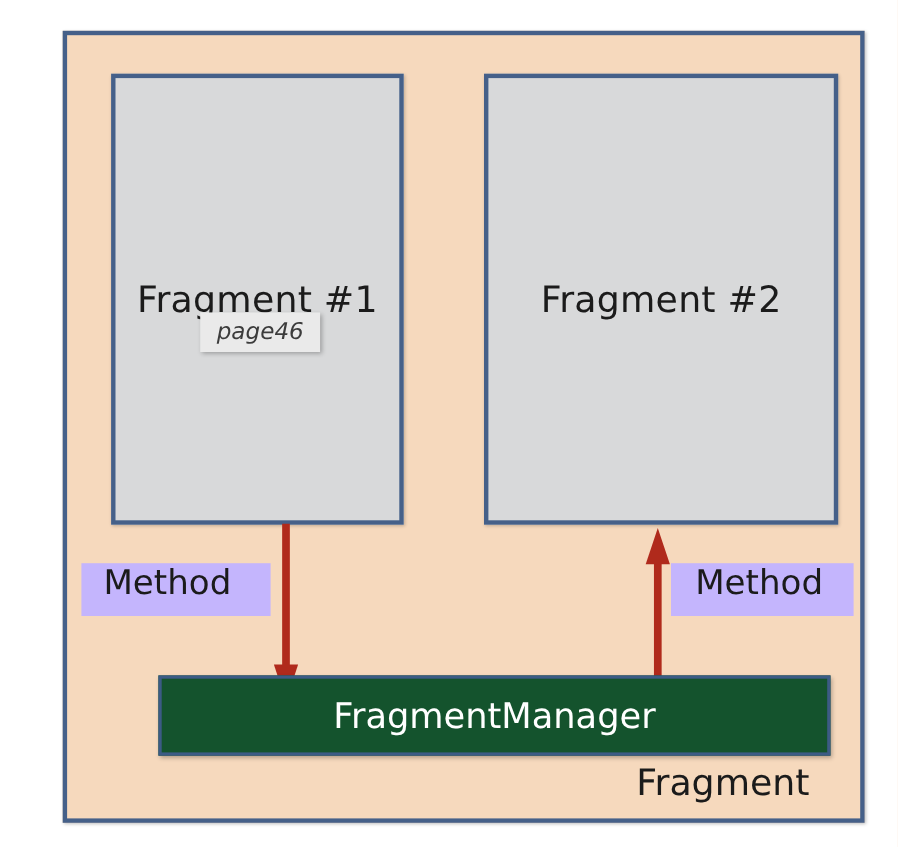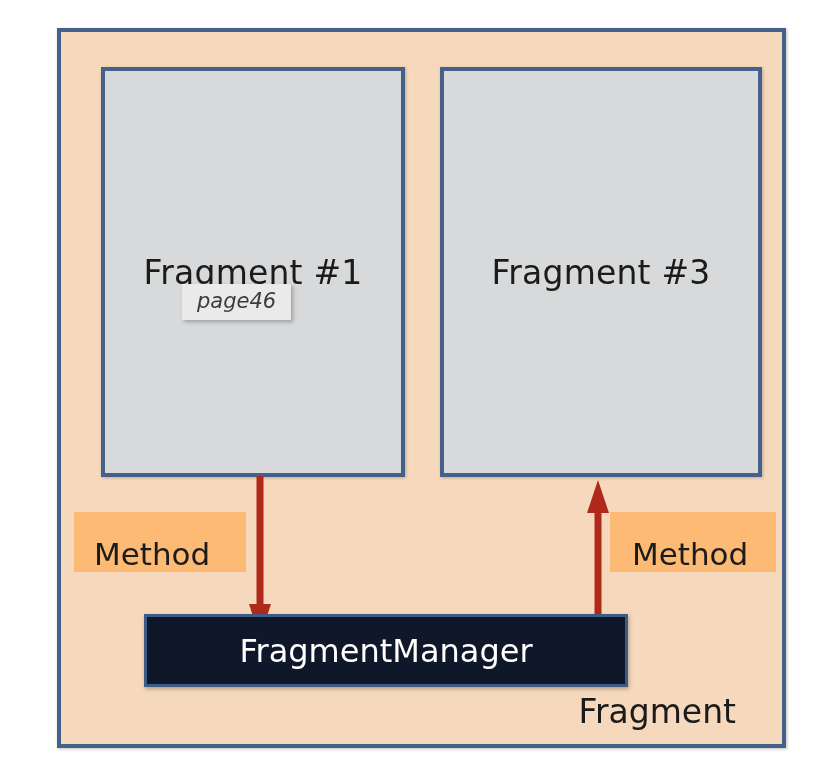--- a/index.html
+++ b/index.html
@@ -35,44 +35,44 @@
     background: #d8d9da;
     border: 4px solid #456089;
     display: flex;
     align-items: center;
     justify-content: center;
     box-shadow: 1px 1px 3px rgba(0,0,0,0.22);
   }
   #fragment-1-box {
     left: 40px;
     top: 35px;
-    width: 304px;
+    width: 266px;
     height: 410px;
   }
   #fragment-2-box {
     left: 379px;
     top: 35px;
     width: 322px;
     height: 410px;
   }
   .fragment-label {
     font-size: 33px;
     color: #1b1b1b;
     letter-spacing: 0.2px;
     white-space: nowrap;
   }
 
   
   .method-chip {
     position: absolute;
-    background: #fdba74;
+    background: #c4b5fd;
     display: flex;
-    align-items: flex-end;
+    align-items: flex-start;
     box-sizing: border-box;
-    height: 60px;
+    height: 48px;
   }
   #method-chip-left {
     left: 13px;
     top: 480px;
     width: 172px;
     padding-left: 20px;
   }
   #method-chip-right {
     left: 549px;
     top: 480px;
@@ -100,24 +100,24 @@
     top: 448px;
     width: 26px;
     height: 160px;
   }
 
   
   #fragment-manager-box {
     position: absolute;
     left: 83px;
     top: 582px;
-    width: 484px;
+    width: 611px;
     height: 73px;
     box-sizing: border-box;
-    background: #0f172a;
+    background: #14532d;
     border: 3px solid #3c5b85;
     display: flex;
     align-items: center;
     justify-content: center;
     box-shadow: 1px 2px 4px rgba(0,0,0,0.28);
   }
   #fragment-manager-label {
     font-size: 32px;
     color: #ffffff;
     white-space: nowrap;
@@ -152,21 +152,21 @@
 </head>
 <body>
 
 <div id="activity-container">
 
   <div class="fragment-box" id="fragment-1-box">
     <span class="fragment-label">Fragment #1</span>
   </div>
 
   <div class="fragment-box" id="fragment-2-box">
-    <span class="fragment-label">Fragment #3</span>
+    <span class="fragment-label">Fragment #2</span>
   </div>
 
   <div class="method-chip" id="method-chip-left">
     <span class="method-label">Method</span>
   </div>
 
   <div class="method-chip" id="method-chip-right">
     <span class="method-label">Method</span>
   </div>
 

